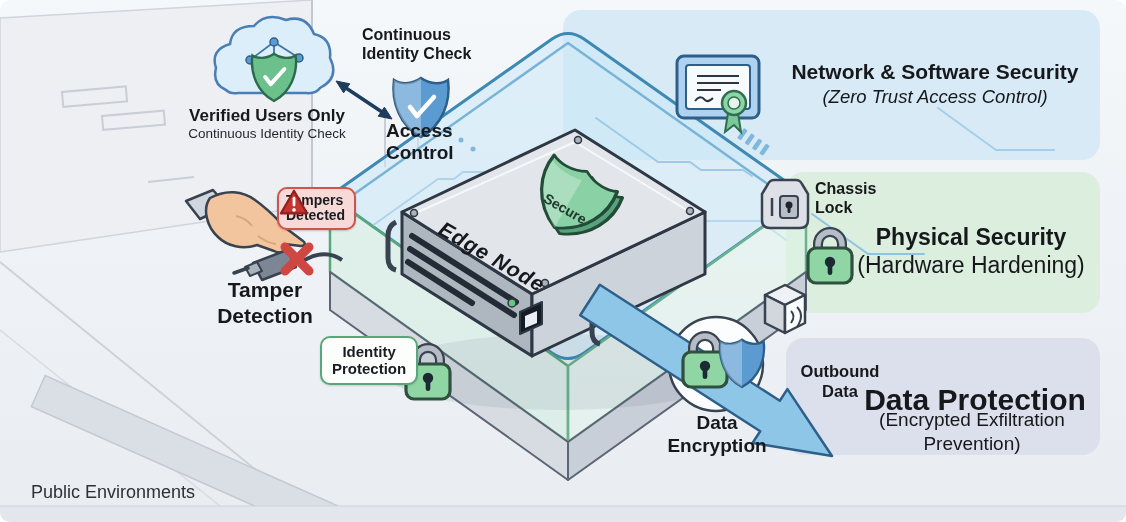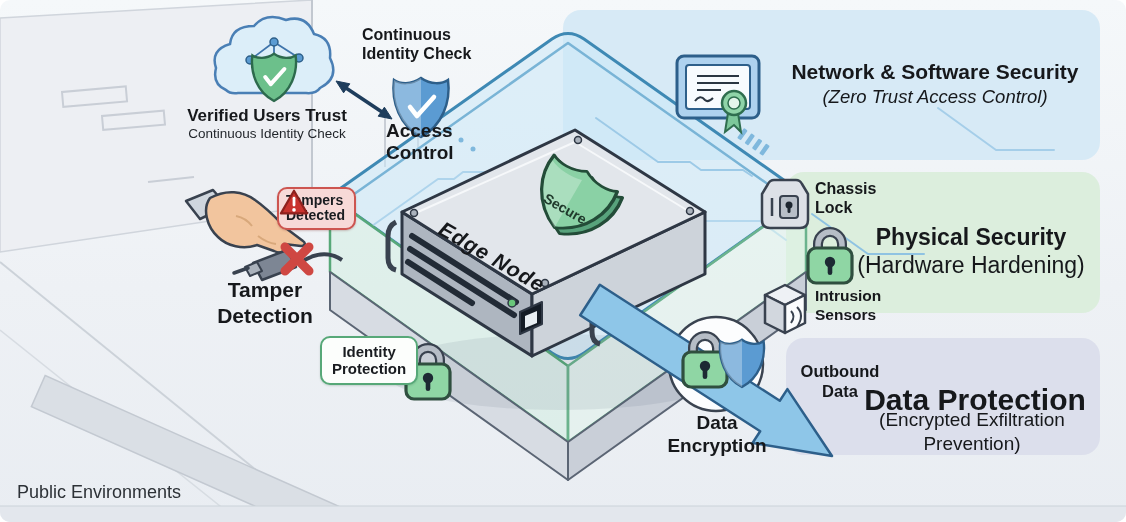--- a/index.html
+++ b/index.html
@@ -198,52 +198,50 @@
       <path d="M300,263 C316,252 330,252 342,260" fill="none" stroke-width="4"></path>
       <path d="M253,263 L287,250 L296,267 L262,280 Z" fill="#7d8694" stroke-width="2.5"></path>
       <path d="M245,267 L257,262 L262,271 L250,276 Z" fill="#aab2bc" stroke-width="2"></path>
       <path d="M234,273 L248,268" stroke-width="3.5" stroke-linecap="round"></path>
     </g>
     <g stroke="#cf4742" stroke-width="9" stroke-linecap="round">
       <path d="M285,247 L309,271 M309,247 L285,271"></path>
     </g>
   </svg>
 
-  <div class="lbl b c" style="left:156px;top:106px;width:222px;font-size:17px;">Verified Users Trust</div>
+  <div class="lbl b c" style="left:156px;top:106px;width:222px;font-size:17px;">Verified Users Only</div>
   <div class="lbl c" style="left:156px;top:126px;width:222px;font-size:13.5px;color:#1f2328;">Continuous Identity Check</div>
 
   <div class="lbl" style="left:362px;top:25px;font-size:16px;font-weight:600;">Continuous
 Identity Check</div>
 
   <div class="lbl b" style="left:386px;top:120px;font-size:19px;line-height:1.18;">Access
 Control</div>
 
   <div class="lbl b c" style="left:772px;top:59px;width:326px;font-size:21px;">Network &amp; Software Security</div>
   <div class="lbl c" style="left:772px;top:86px;width:326px;font-size:18.5px;font-style:italic;">(Zero Trust Access Control)</div>
 
   <div class="lbl b" style="left:815px;top:179px;font-size:16px;">Chassis
 Lock</div>
   <div class="lbl b c" style="left:848px;top:224px;width:246px;font-size:23px;">Physical Security</div>
   <div class="lbl c" style="left:848px;top:252px;width:246px;font-size:23px;">(Hardware Hardening)</div>
-  <div class="lbl b" style="left:815px;top:287px;font-size:15.5px;">Intrusion
-Sensors</div>
 
   <div class="lbl b c" style="left:791px;top:362px;width:98px;font-size:16.5px;">Outbound
 Data</div>
   <div class="lbl b c" style="left:856px;top:382px;width:238px;font-size:30px;">Data Protection</div>
   <div class="lbl c" style="left:846px;top:408px;width:252px;font-size:19px;line-height:1.25;">(Encrypted Exfiltration
 Prevention)</div>
 
   <div class="lbl b c" style="left:644px;top:412px;width:146px;font-size:19px;">Data
 Encryption</div>
 
   <div class="lbl b c" style="left:181px;top:277px;width:168px;font-size:21px;line-height:1.25;">Tamper
 Detection</div>
 
-  <div class="lbl" style="left:17px;top:482px;font-size:18px;color:#2c3136;">Public Environments</div>
+  <div class="lbl" style="left:31px;top:482px;font-size:18px;color:#2c3136;">Public Environments</div>
 
   <div class="lbl b rot30" style="left:447px;top:216px;font-size:21px;font-style:italic;letter-spacing:1px;">Edge Node</div>
   <div class="lbl b rot30" style="left:549px;top:190px;font-size:14px;color:#203a2c;">Secure</div>
 
   <div class="badge badge-alert">
     <svg width="30" height="27" viewBox="0 0 34 31">
       <path d="M17,2 L32,28 L2,28 Z" fill="#c9332e" stroke="#8e211d" stroke-width="2.5" stroke-linejoin="round"></path>
       <rect x="15.4" y="9" width="3.2" height="11" rx="1.6" fill="#ffffff"></rect>
       <circle cx="17" cy="24" r="2.1" fill="#ffffff"></circle>
     </svg>

